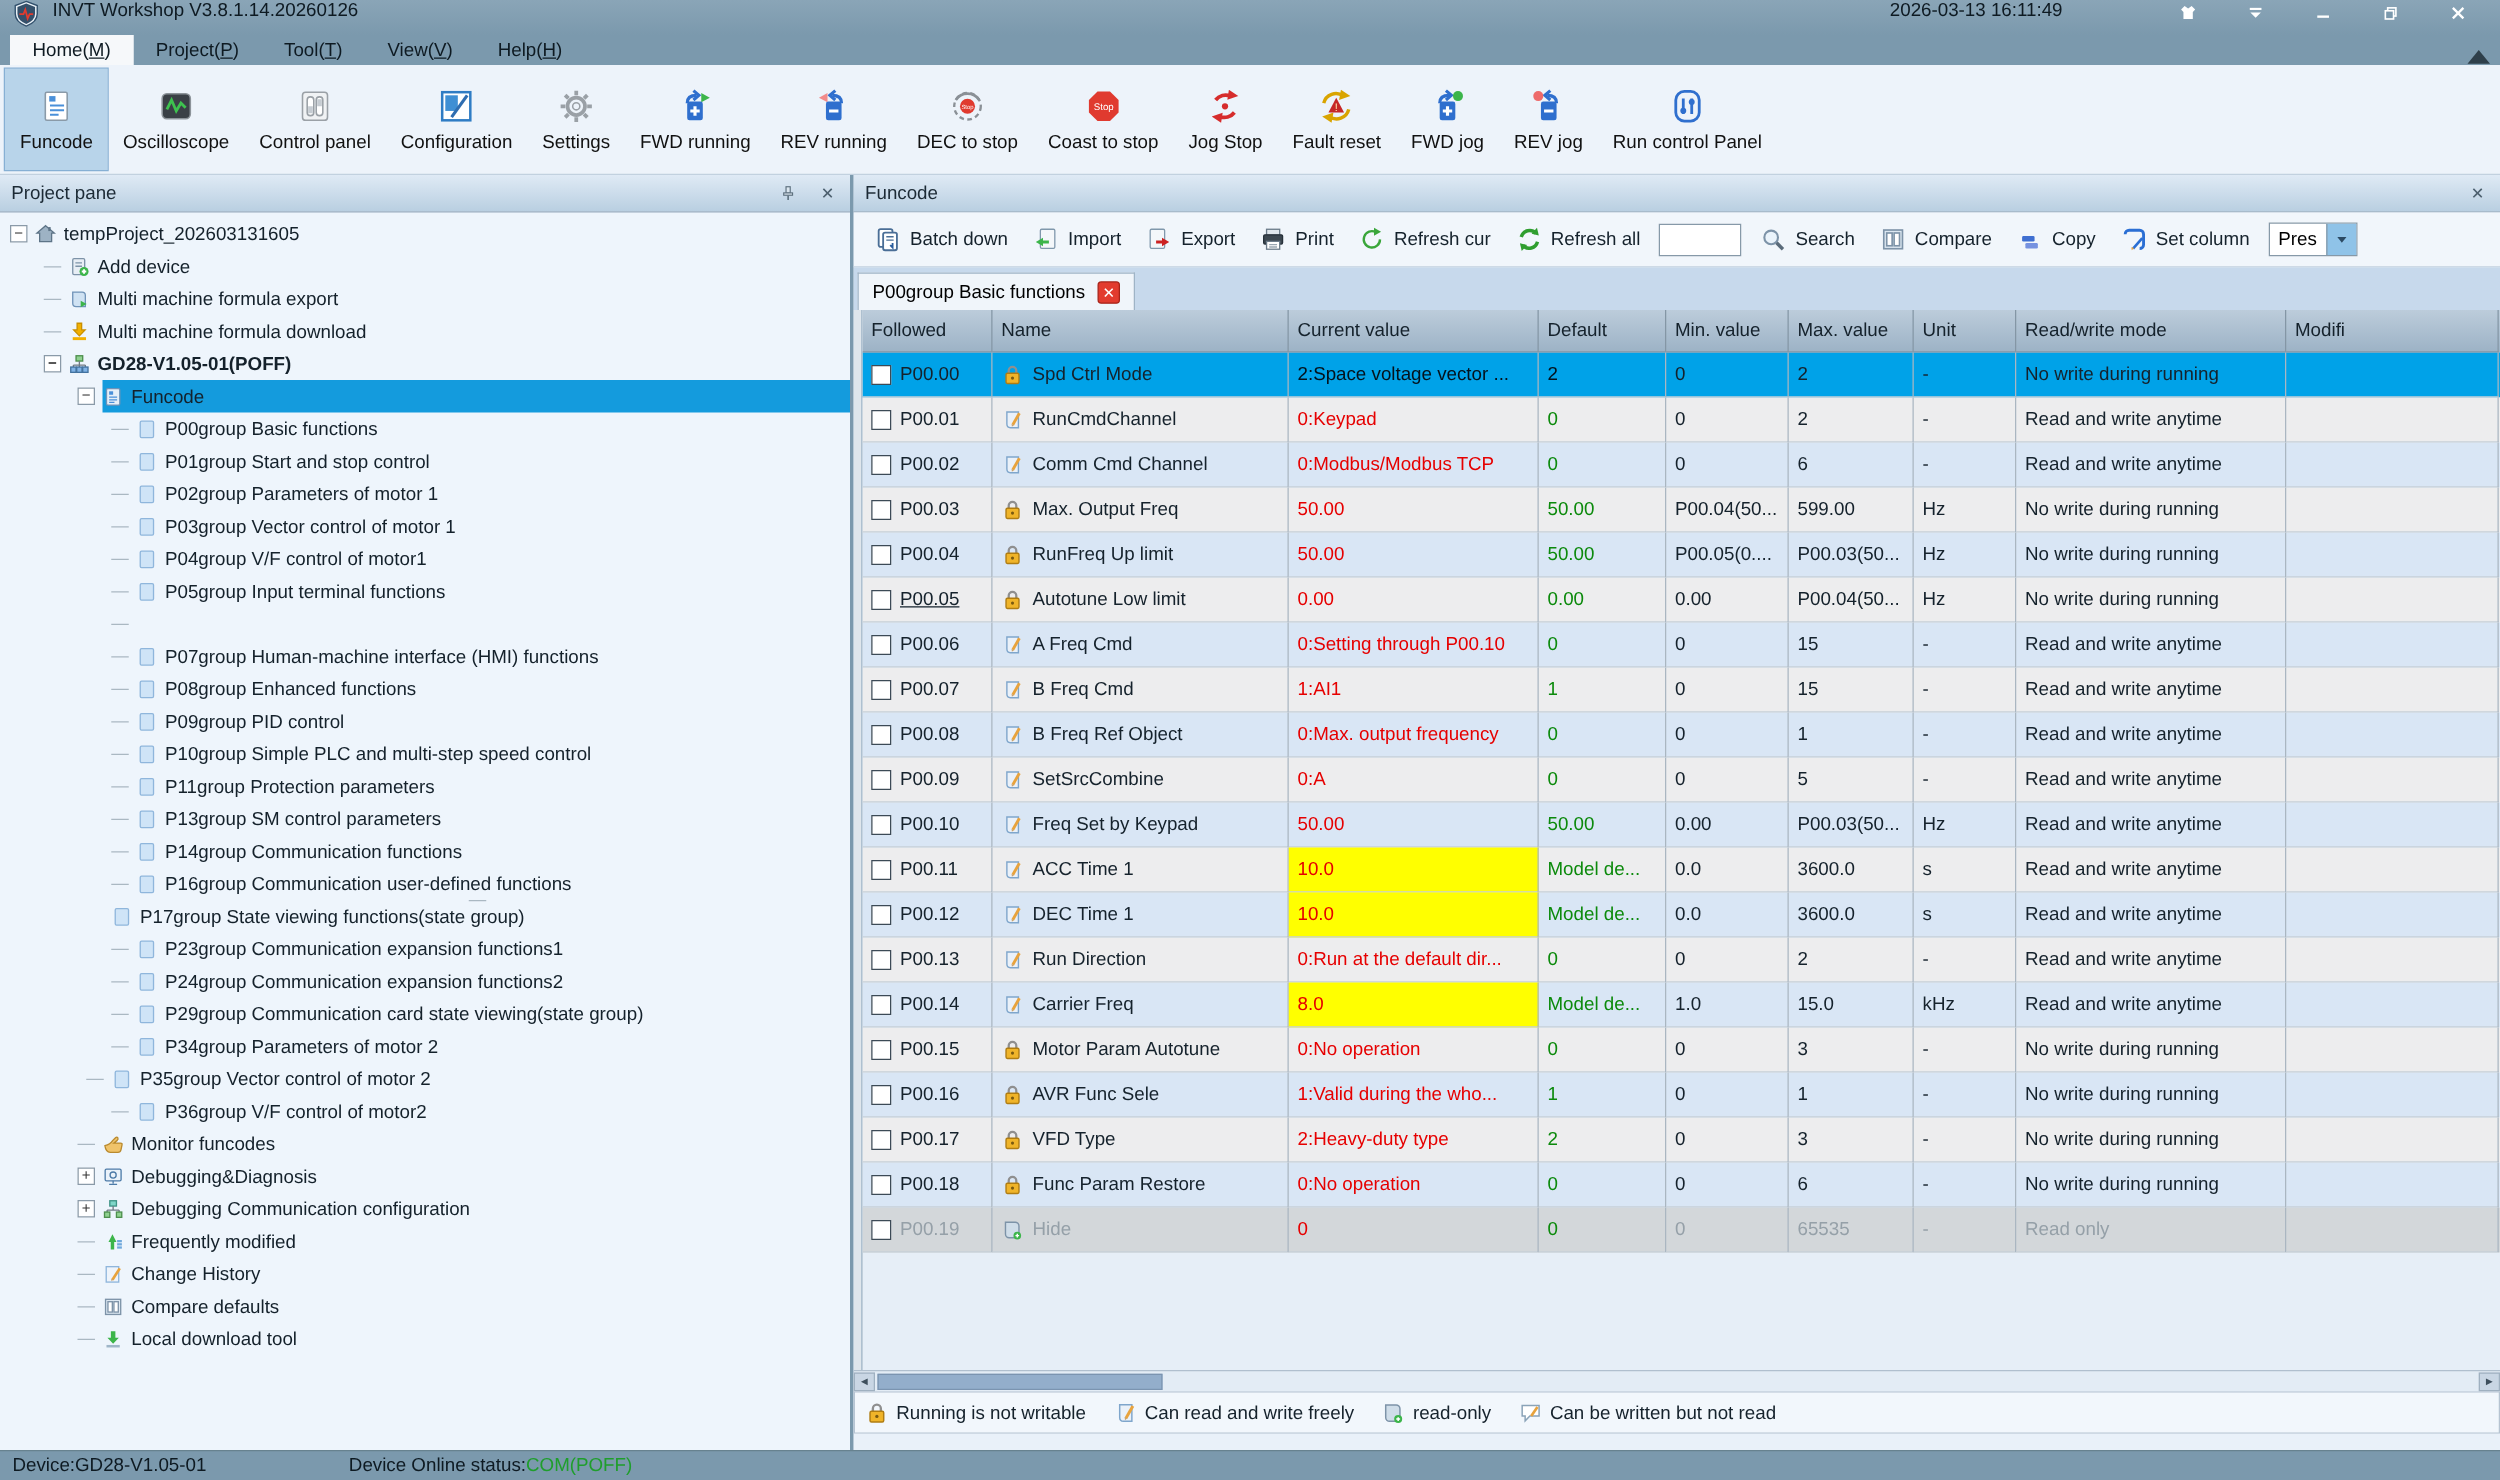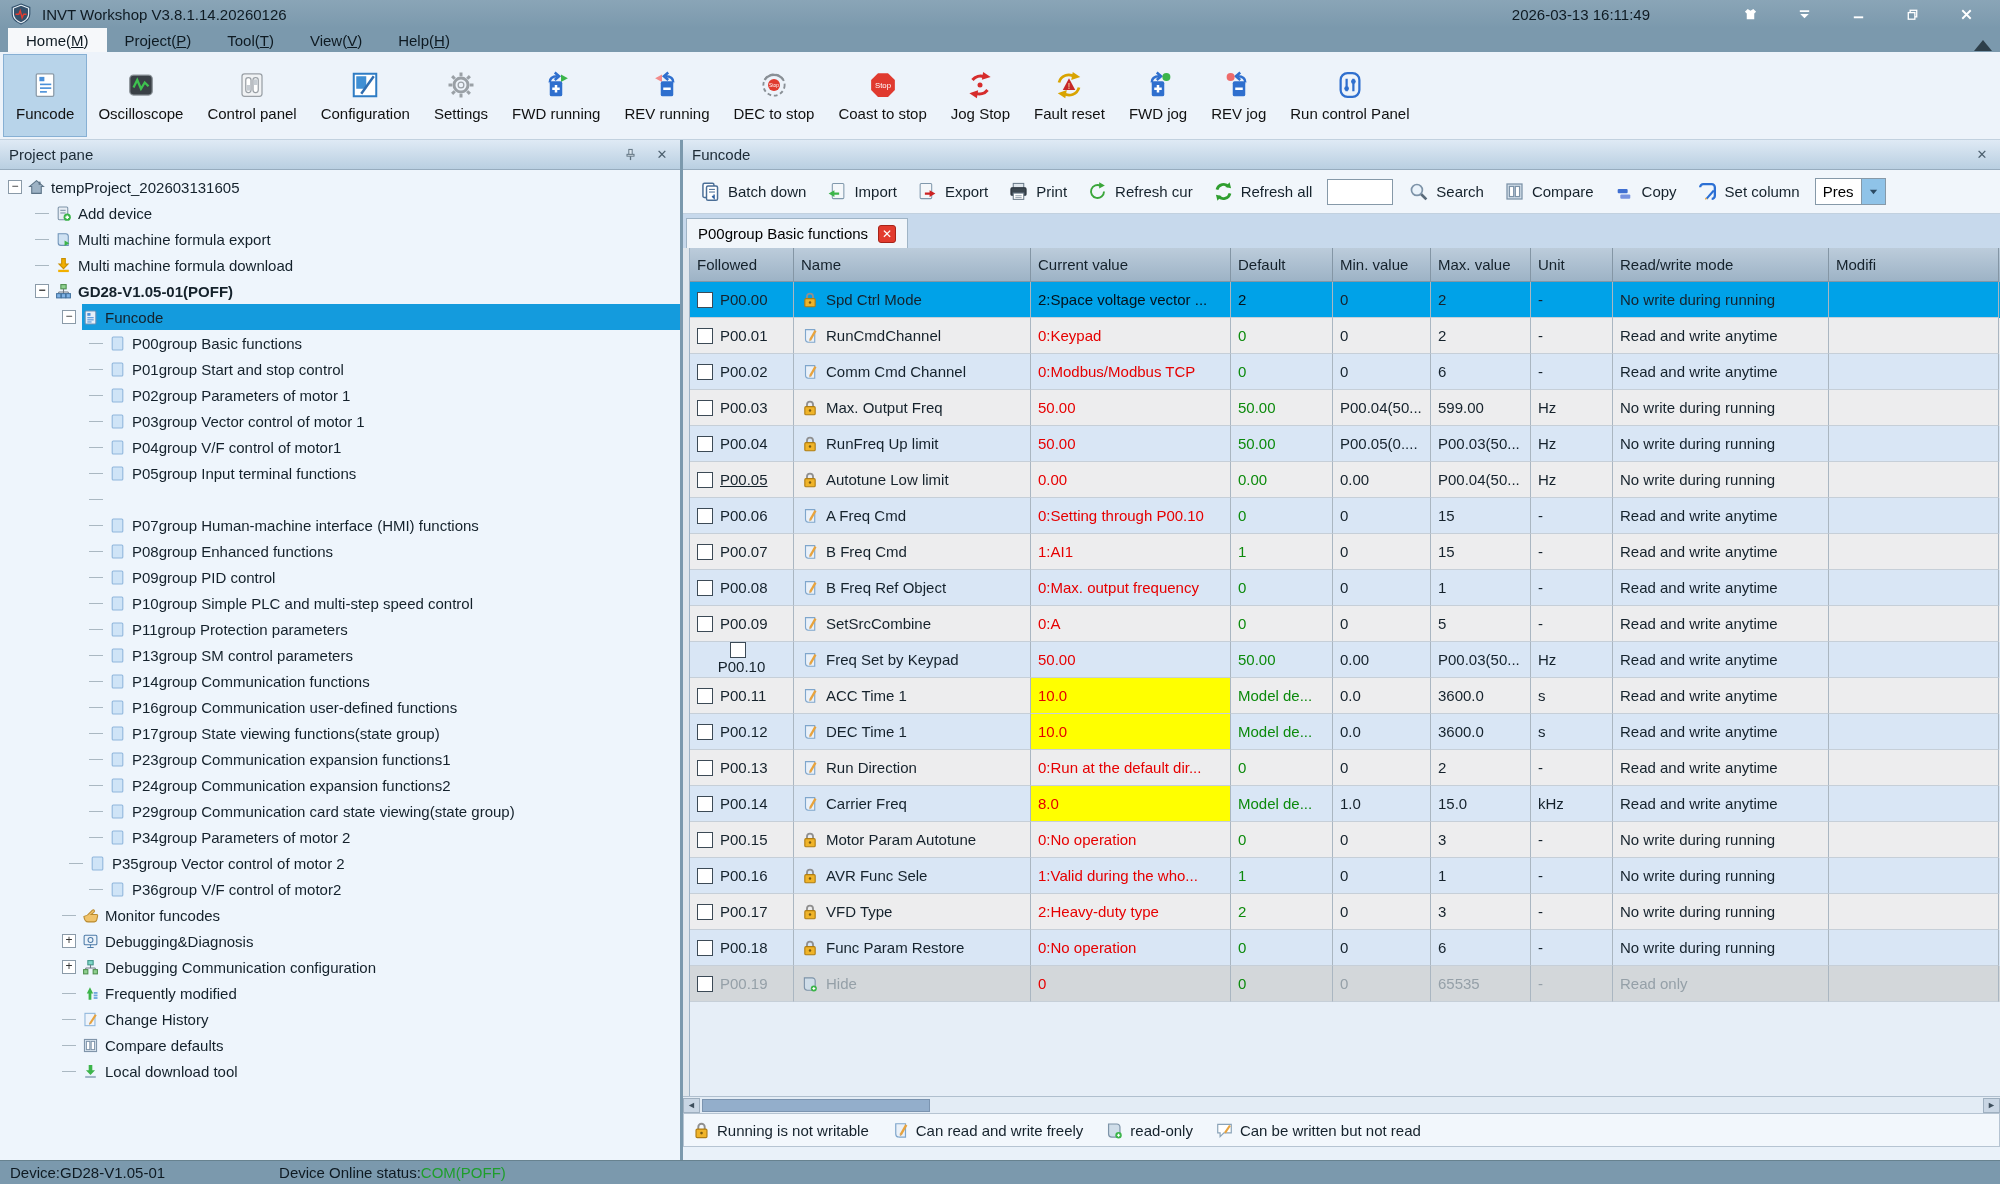--- a/index.html
+++ b/index.html
@@ -1,21 +1,21 @@
 <!DOCTYPE html>
 <html><head>
 <meta charset="utf-8">
 <style>
   * { box-sizing: border-box; }
   html,body { margin:0; padding:0; }
   body { width:2000px; height:1184px; font-family:"Liberation Sans",sans-serif; overflow:hidden; background:#7b99ad; }
   .window { width:2000px; height:1184px; display:flex; flex-direction:column; }
 
   
-  .titlebar { height:28px; background:linear-gradient(#8aa5b7,#7b99ad); display:flex; align-items:center; padding:0 10px; gap:10px; color:#0e1a22; }
+  .titlebar { height:28px; background:linear-gradient(#8aa5b7,#7b99ad); display:flex; align-items:flex-start; padding:0 10px; gap:10px; color:#0e1a22; }
   .app-icon { width:22px; height:22px; display:inline-flex; }
   .app-icon svg { width:100%; height:100%; }
   .win-title { font-size:15px; }
   .clock { margin-left:auto; font-size:15px; }
   .win-icons { display:flex; gap:34px; margin-left:80px; margin-right:14px; align-items:center; }
   .win-btn { width:20px; height:20px; display:flex; align-items:center; justify-content:center; color:#fff; font-size:14px; }
   .win-btn svg { width:15px; height:15px; }
 
   
   .menubar { height:24px; background:#7b99ad; display:flex; padding-left:8px; position:relative; }
@@ -574,21 +574,21 @@
             <span class="dash"></span>
             <span class="tree-sel">
               <span class="icn" style="width: 17px; height: 17px;">
                 <svg viewBox="0 0 16 16">
                   <rect x="3" y="1.8" width="10" height="12.4" rx="1" fill="#cfe4f7" stroke="#8fb6dc"></rect>
                 </svg>
               </span>
               <span>P16group Communication user-defined functions</span>
             </span>
           </div>
-          <div class="tree-row" style="padding-left: 89px;">
+          <div class="tree-row" style="padding-left: 89px; flex-direction: column;">
             <span class="dash"></span>
             <span class="tree-sel">
               <span class="icn" style="width: 17px; height: 17px;">
                 <svg viewBox="0 0 16 16">
                   <rect x="3" y="1.8" width="10" height="12.4" rx="1" fill="#cfe4f7" stroke="#8fb6dc"></rect>
                 </svg>
               </span>
               <span>P17group State viewing functions(state group)</span>
             </span>
           </div>
@@ -1235,21 +1235,21 @@
               </div>
               <div class="tcell" style="width: 82px;">
                 <span class="plain">-</span>
               </div>
               <div class="tcell" style="width: 216px;">
                 <span class="plain">Read and write anytime</span>
               </div>
               <div class="tcell" style="width: 170px;"></div>
             </div>
             <div class="trow even">
-              <div class="tcell" style="width: 104px; flex-direction: column;">
+              <div class="tcell" style="width: 104px;">
                 <span class="cb"></span>
                 <span class="code-txt">P00.10</span>
               </div>
               <div class="tcell" style="width: 237px;">
                 <span class="icn" style="width: 18px; height: 18px;">
                   <svg viewBox="0 0 16 16">
                     <path d="M4 2.3h8.2v11.2H6.5A2.6 2.6 0 0 1 4 10.9z" fill="#eaf1f9" stroke="#7fa6cc"></path>
                     <line x1="12.9" y1="3.2" x2="8.2" y2="11.4" stroke="#e8a33d" stroke-width="2"></line>
                     <polygon points="7.6,12.8 7.3,10.8 9.2,11.5" fill="#caa26b"></polygon>
                   </svg>

